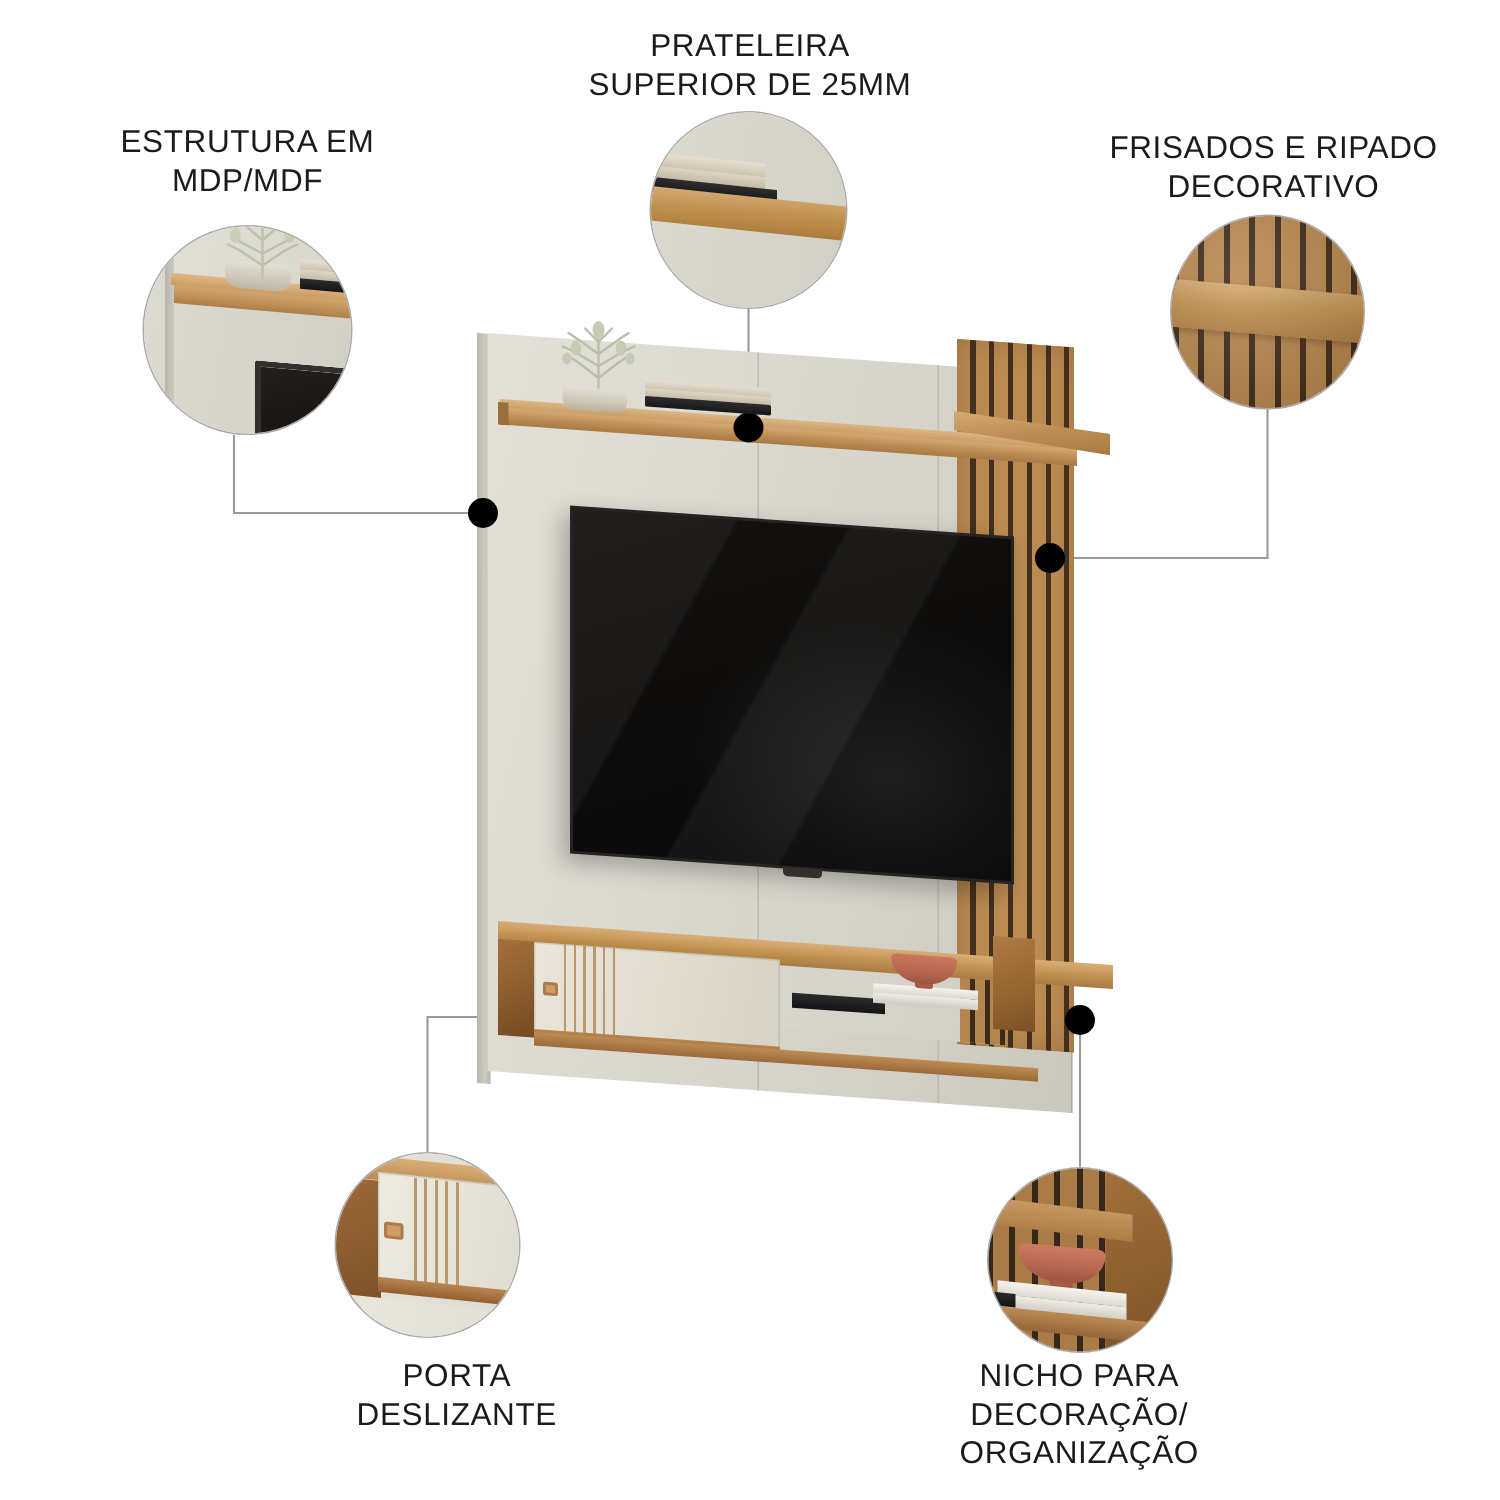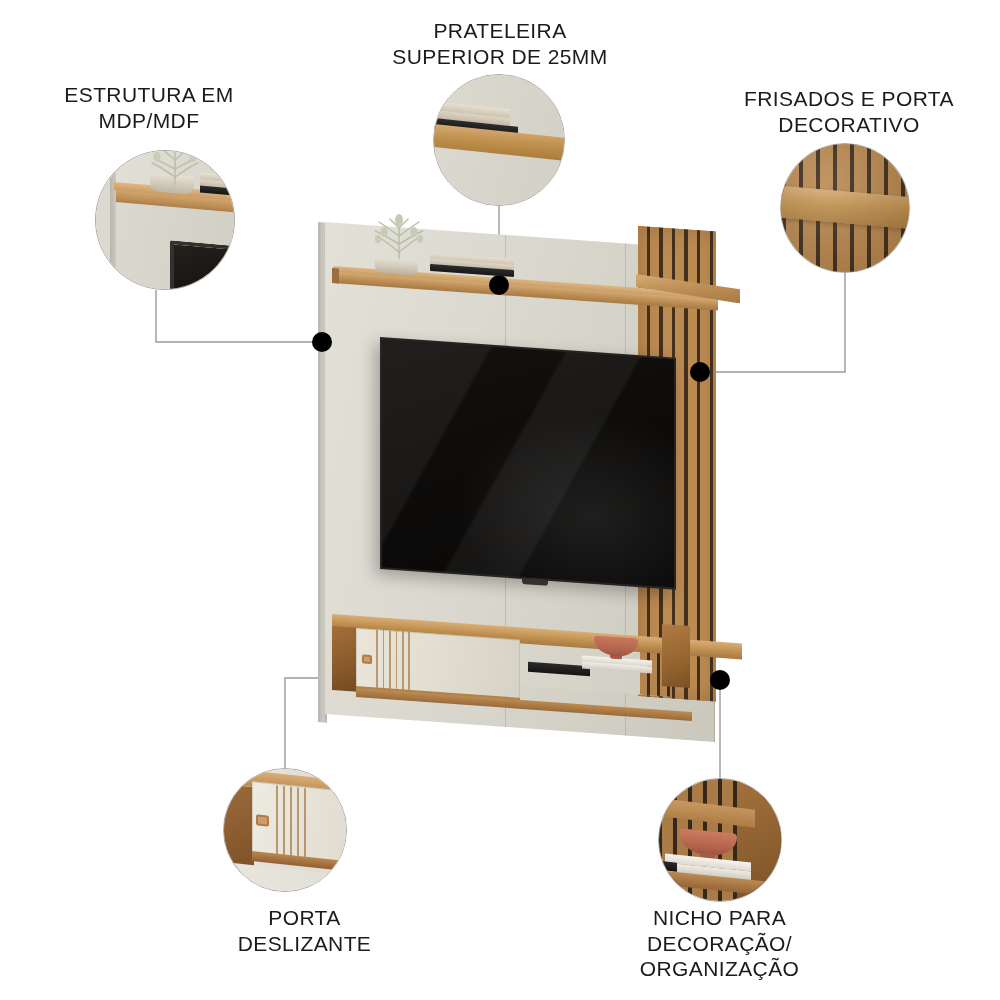--- a/index.html
+++ b/index.html
@@ -529,27 +529,27 @@
                   background:linear-gradient(180deg,#efece5,#cfcbc2);transform:skewY(6deg);"></div>
 
       <div style="position:absolute;left:-14px;top:96px;width:120px;height:14px;
                   background:linear-gradient(180deg,#bb8b52,#96653a);transform:skewY(6deg);"></div>
 
       <div style="position:absolute;left:-14px;top:82px;width:32px;height:9px;
                   background:linear-gradient(180deg,#2b2b2b,#131313);transform:skewY(6deg);"></div>
     </div>
   </div>
 
-  <div class="callout-label" style="left:36px;top:82px;width:226px;">ESTRUTURA EM
+  <div class="callout-label" style="left:52px;top:82px;width:226px;">ESTRUTURA EM
 MDP/MDF</div>
 
   <div class="callout-label" style="left:380px;top:18px;width:240px;">PRATELEIRA
 SUPERIOR DE 25MM</div>
 
-  <div class="callout-label" style="left:720px;top:86px;width:258px;">FRISADOS E PORTA
+  <div class="callout-label" style="left:720px;top:86px;width:258px;">FRISADOS E RIPADO
 DECORATIVO</div>
 
   <div class="callout-label" style="left:197px;top:905px;width:215px;">PORTA
 DESLIZANTE</div>
 
   <div class="callout-label" style="left:592px;top:905px;width:255px;">NICHO PARA
 DECORAÇÃO/
 ORGANIZAÇÃO</div>
 
 </div>

